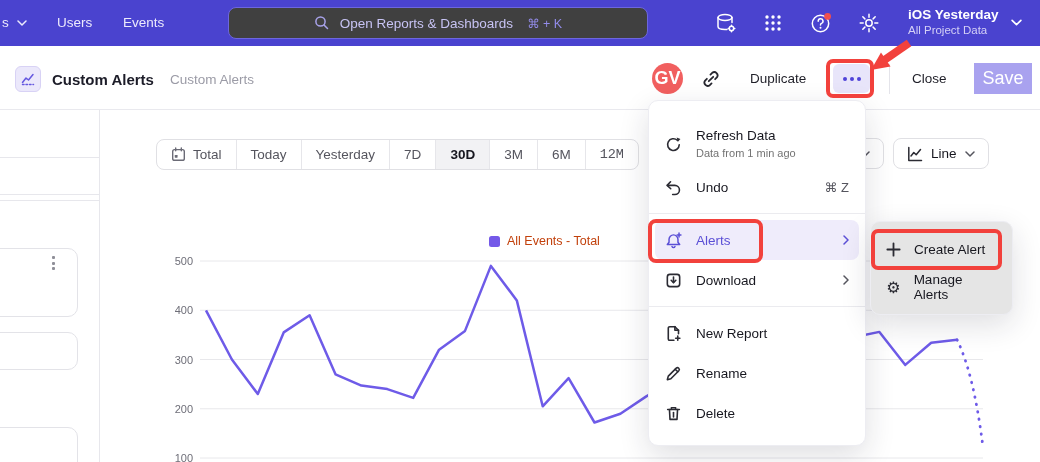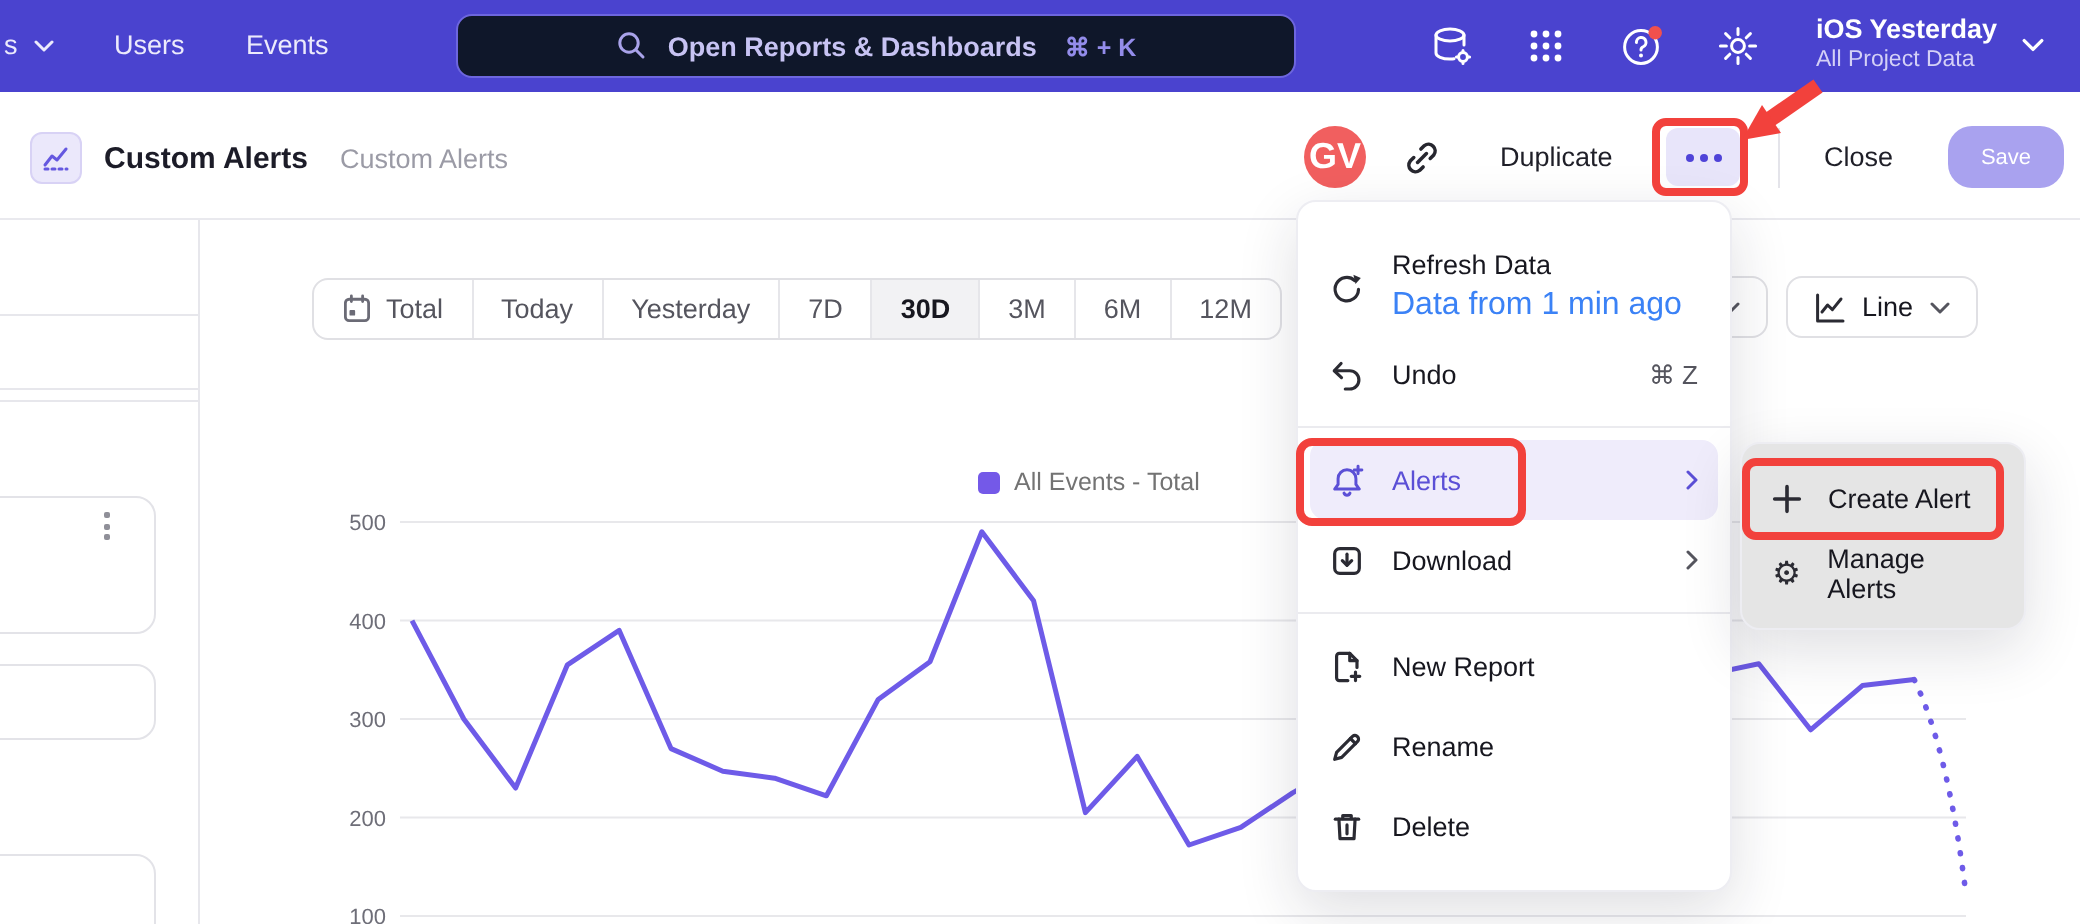--- a/index.html
+++ b/index.html
@@ -9,22 +9,22 @@
     font-family:"Liberation Sans", sans-serif; background:#fff; color:#1c1c28;
   }
   svg { display:block; }
 
   
   .topnav { position:absolute; left:0; top:0; width:1040px; height:46px; background:#4a43cf; }
   .topnav .navtxt { position:absolute; top:15px; font-size:13.5px; color:#eceafc; }
   .brand-frag { position:absolute; left:2px; top:15px; font-size:13.5px; color:#eceafc; display:flex; align-items:center; gap:8px; }
   .search-pill {
     position:absolute; left:228px; top:7px; width:420px; height:32px;
-    background:#0f172a; border:1px solid #6d66de; border-radius:8px;
-    display:flex; align-items:center; justify-content:center; gap:10px; cursor:pointer;font-weight:bold;
+    background:#404040; border:1px solid #6d66de; border-radius:8px;
+    display:flex; align-items:center; justify-content:center; gap:10px; cursor:pointer;
   }
   .search-pill .ph { font-size:13.5px; color:#c7c3f3; }
   .search-pill .sc { font-size:12.5px; color:#938cea; margin-left:4px; }
   .topicon { position:absolute; top:11px; width:24px; height:24px; color:#fff; cursor:pointer; }
   .project-sel { position:absolute; left:908px; top:6px; width:124px; cursor:pointer; color:#fff; }
   .project-sel .pname { font-size:13.5px; font-weight:bold; line-height:17px; }
   .project-sel .pscope { font-size:11.5px; color:#d4d0f6; line-height:14px; }
   .proj-chevron { position:absolute; left:1011px; top:19px; color:#fff; }
 
   
@@ -32,56 +32,56 @@
   .report-tile { position:absolute; left:15px; top:20px; width:26px; height:26px; background:#ebe8fb; border:1px solid #d8d2f5; border-radius:6px; display:flex; align-items:center; justify-content:center; }
   .page-title { position:absolute; left:52px; top:25px; font-size:15px; font-weight:bold; color:#1c1c28; }
   .breadcrumb { position:absolute; left:170px; top:26px; font-size:13.5px; color:#9b9ba6; }
   .avatar { position:absolute; left:652px; top:17px; width:31px; height:31px; border-radius:50%; background:#f15f5f; color:#fff; font-size:18px; font-weight:bold; display:flex; align-items:center; justify-content:center; cursor:pointer; }
   .link-btn { position:absolute; left:701px; top:23px; width:20px; height:20px; color:#27272f; cursor:pointer; }
   .dup-label { position:absolute; left:750px; top:25px; font-size:13.5px; color:#1f1f28; cursor:pointer; }
   .dots-btn { position:absolute; left:833px; top:18px; width:37px; height:29px; background:#e8e5fa; border-radius:6px; display:flex; align-items:center; justify-content:center; gap:3px; cursor:pointer; }
   .dots-btn i { width:4px; height:4px; border-radius:50%; background:#4f43d8; }
   .hdr-divider { position:absolute; left:889px; top:18px; width:1px; height:30px; background:#e4e4ea; }
   .close-label { position:absolute; left:912px; top:25px; font-size:13.5px; color:#1f1f28; cursor:pointer; }
-  .save-btn { position:absolute; left:974px; top:17px; width:58px; height:31px; background:#a9a2ef; border:none; border-radius:12px; color:#fff; font-size:11px; font-family:inherit; cursor:pointer; }
+  .save-btn { position:absolute; left:974px; top:17px; width:58px; height:31px; background:#a9a2ef; border:none; border-radius:0; color:#fff; font-size:18px; font-family:inherit; cursor:pointer; }
 
   
   .sidebar { position:absolute; left:0; top:110px; width:100px; height:352px; background:#fff; border-right:1px solid #e7e7ec; }
   .sb-line { position:absolute; left:0; width:99px; height:1px; background:#e7e7ec; }
   .sb-card { position:absolute; left:-24px; width:102px; background:#fff; border:1px solid #e3e3e8; border-radius:10px; }
   .kebab { position:absolute; left:52px; display:flex; flex-direction:column; gap:2.5px; cursor:pointer; }
   .kebab i { width:3px; height:3px; background:#8f8f98; border-radius:1px; }
 
   
   .seg-control { position:absolute; left:156px; top:139px; height:31px; display:flex; align-items:stretch; border:1px solid #e0e0e4; border-radius:8px; background:#fff; overflow:hidden; }
   .seg { display:flex; align-items:center; gap:7px; padding:0 14px; font-size:13.5px; color:#55555e; border-right:1px solid #e6e6ea; cursor:pointer; white-space:nowrap; }
-  .seg:last-child { border-right:none; }
+  .seg:last-child { border-right:none;font-family:Liberation Mono, monospace; }
   .seg.selected { background:#f2f2f4; color:#17171f; font-weight:bold; }
   .btn-outline { position:absolute; height:32px; background:#fff; border:1px solid #e0e0e4; border-radius:8px; display:flex; align-items:center; gap:8px; padding:0 13px; font-size:13.5px; color:#17171f; cursor:pointer; }
   .compare-btn { left:156px; top:178px; }
   .hidden-dd { left:782px; top:138px; width:102px; height:31px; justify-content:flex-end; z-index:1; }
   .line-btn { left:893px; top:138px; height:31px; z-index:1; }
 
   
   .chart-svg { position:absolute; left:100px; top:225px; pointer-events:none; }
   .legend { position:absolute; left:489px; top:234px; display:flex; align-items:center; gap:7px; }
   .legend .swatch { width:11px; height:11px; border-radius:2.5px; background:#7459e8; }
-  .legend .lbl { font-size:12.5px; color:#737373; }
+  .legend .lbl { font-size:12.5px; color:#c2410c; }
 
   
   .menu {
     position:absolute; left:648px; top:100px; width:218px; z-index:30;
     background:#fff; border:1px solid #ededf2; border-radius:10px;
     box-shadow:0 10px 30px rgba(25,25,50,.14); padding:12px 0;
   }
   .menu-item { display:flex; align-items:center; gap:14px; height:40px; padding:0 16px; font-size:13.5px; color:#17171f; cursor:pointer; }
   .menu-item .mi-icon { width:17px; height:17px; color:#2b2b33; flex:none; }
   .menu-item.tall { height:54px; align-items:center; padding-top:6px; }
   .menu-item.tall .mi-icon { margin-top:3px; }
-  .mi-text .mi-sub { font-size:16px; color:#3b82f6; margin-top:4px; }
+  .mi-text .mi-sub { font-size:11px; color:#737373; margin-top:4px; }
   .mi-shortcut { margin-left:auto; font-size:13px; color:#55555e; }
   .mi-chev { margin-left:auto; color:#55555e; }
   .menu-item.highlight { margin:0 6px; padding:0 10px; border-radius:8px; background:#efecfb; color:#5b4fd6; }
   .menu-item.highlight .mi-icon, .menu-item.highlight .mi-chev { color:#5b4fd6; }
   .menu-divider { height:1px; background:#ebebef; margin:6px 0; }
 
   
   .submenu {
     position:absolute; left:870px; top:221px; width:143px; z-index:31;
     background:#e5e5e5; border:1px solid #ededf2; border-radius:10px;

